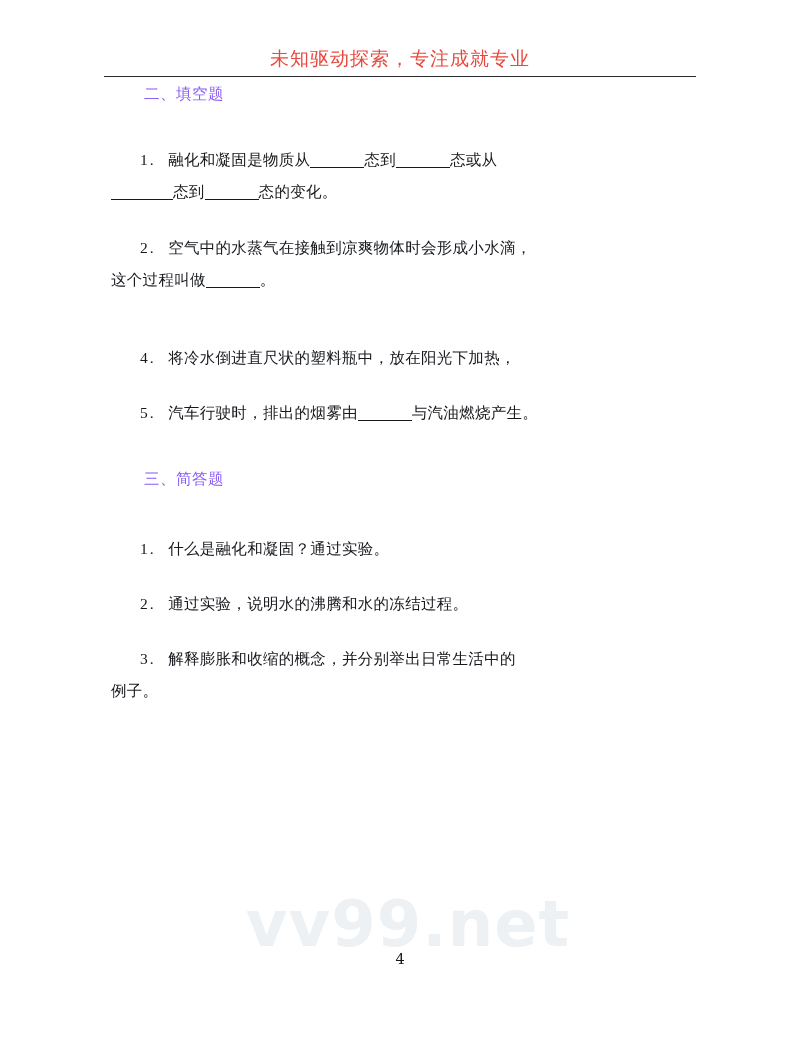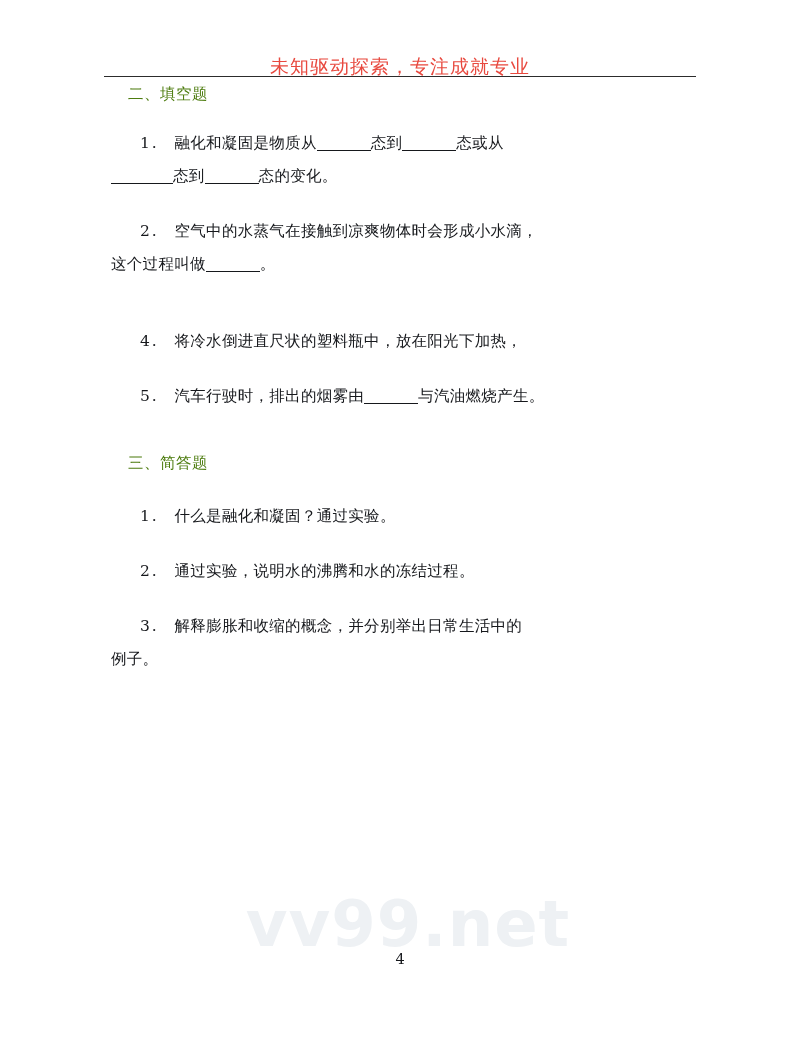--- a/index.html
+++ b/index.html
@@ -13,21 +13,21 @@
     font-family: "Liberation Serif", "DejaVu Serif", serif;
     color: #1a1a1a;
     position: relative;
     overflow: hidden;
   }
   .page {
     position: relative;
     width: 800px;
     height: 1039px;
     box-sizing: border-box;
-    padding: 12px;
+    padding: 4px;
   }
   .header-title {
     text-align: center;
     color: #e8493f;
     font-size: 19px;
     letter-spacing: 1px;
     margin: 0;
     padding-top: 42px;
     font-weight: normal;
     font-family: "DejaVu Serif", "Liberation Serif", serif;
@@ -39,41 +39,42 @@
     top: 76px;
     border-top: 1.5px solid #2c2c2c;
   }
   .content {
     position: absolute;
     left: 104px;
     top: 80px;
     width: 592px;
   }
   .section-heading {
-    color: #4d7c0f;
+    color: #8b5cf6;
     font-size: 15.5px;
-    margin: 0;
+    margin: 16px;
     padding: 0 0 0 24px;
     font-weight: normal;
     letter-spacing: 0.5px;
     font-family: "DejaVu Serif", "Liberation Serif", serif;
   }
   .sec1 { margin-top: 4px; }
   .sec2 { margin-top: 40px; }
   .q {
     font-size: 15.5px;
     line-height: 33px;
     margin: 0;
     padding: 0;
     font-family: "DejaVu Serif", "Liberation Serif", serif;
     letter-spacing: 0.3px;
     color: #16181c;
   }
   .q-first {
     text-indent: 36px;
+    font-family: Liberation Serif, serif;
   }
   .q-cont {
     text-indent: 0;
     margin-left: 7px;
   }
   .q-num {
     letter-spacing: 2px;
   }
   .blank {
     display: inline-block;

